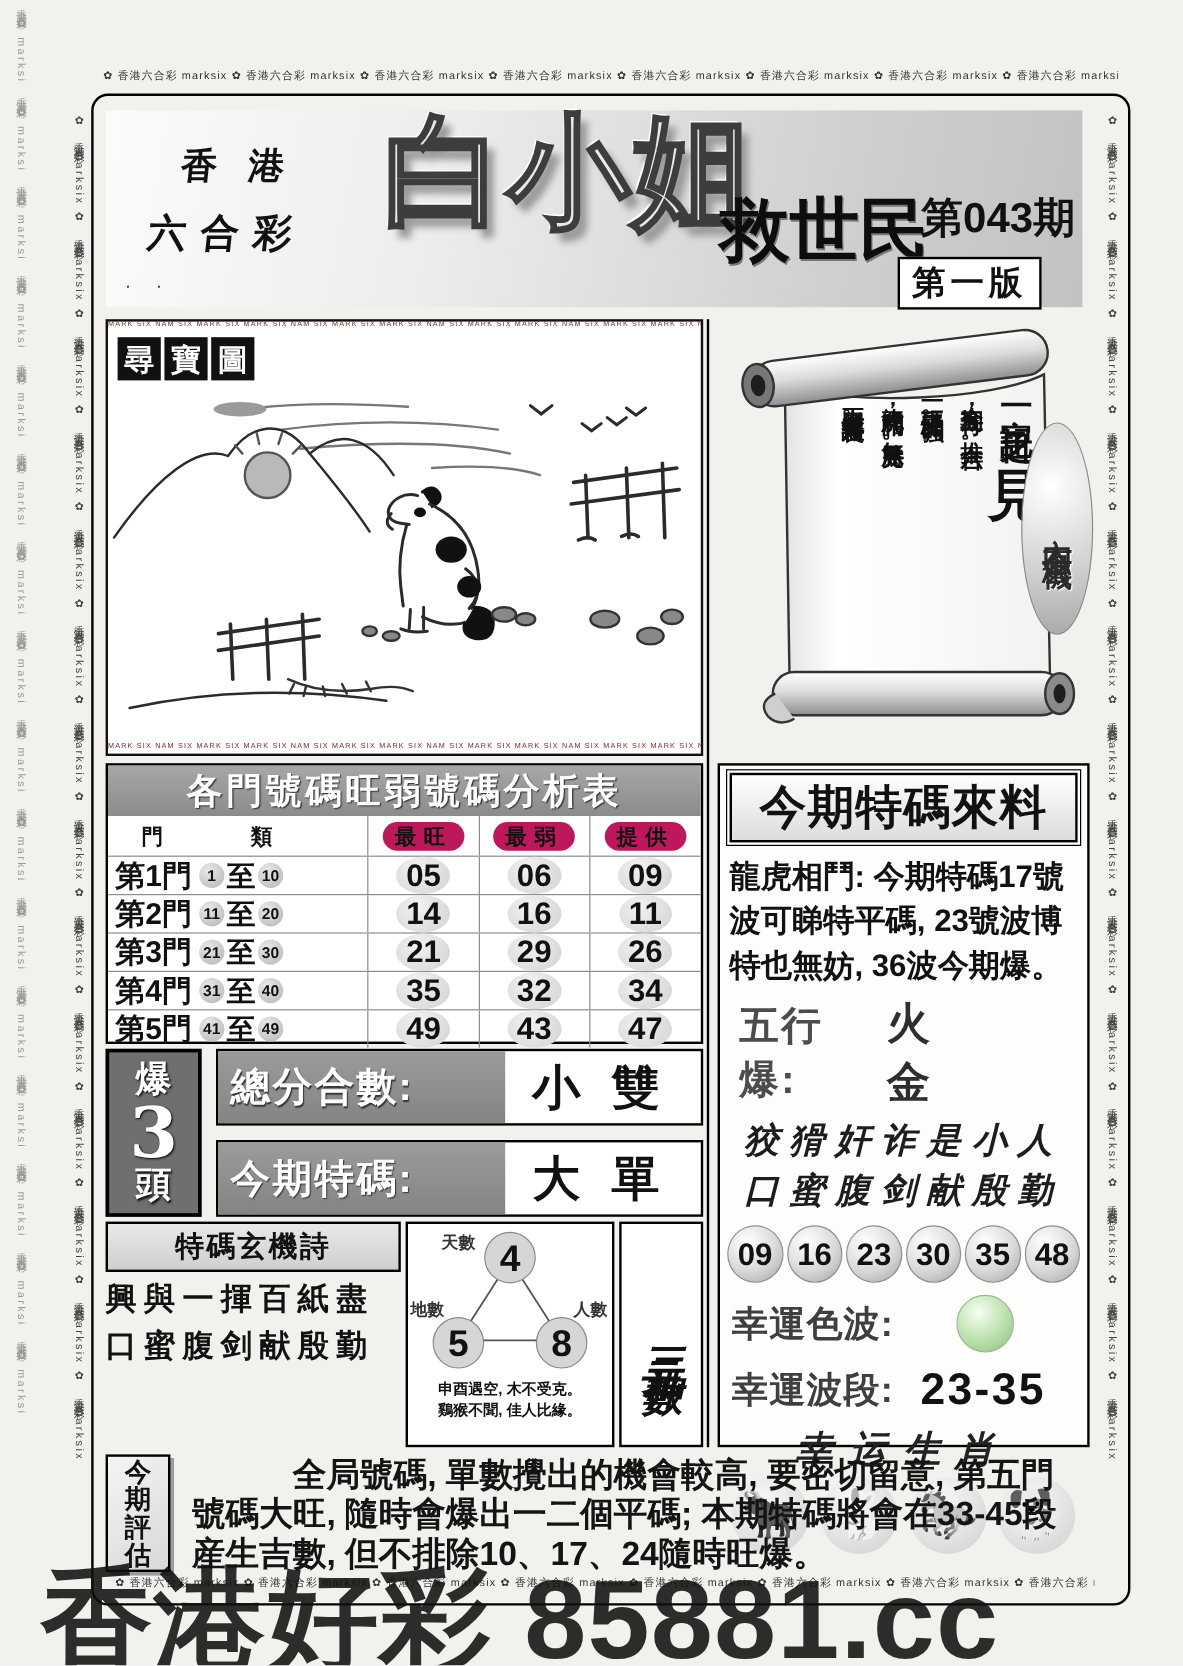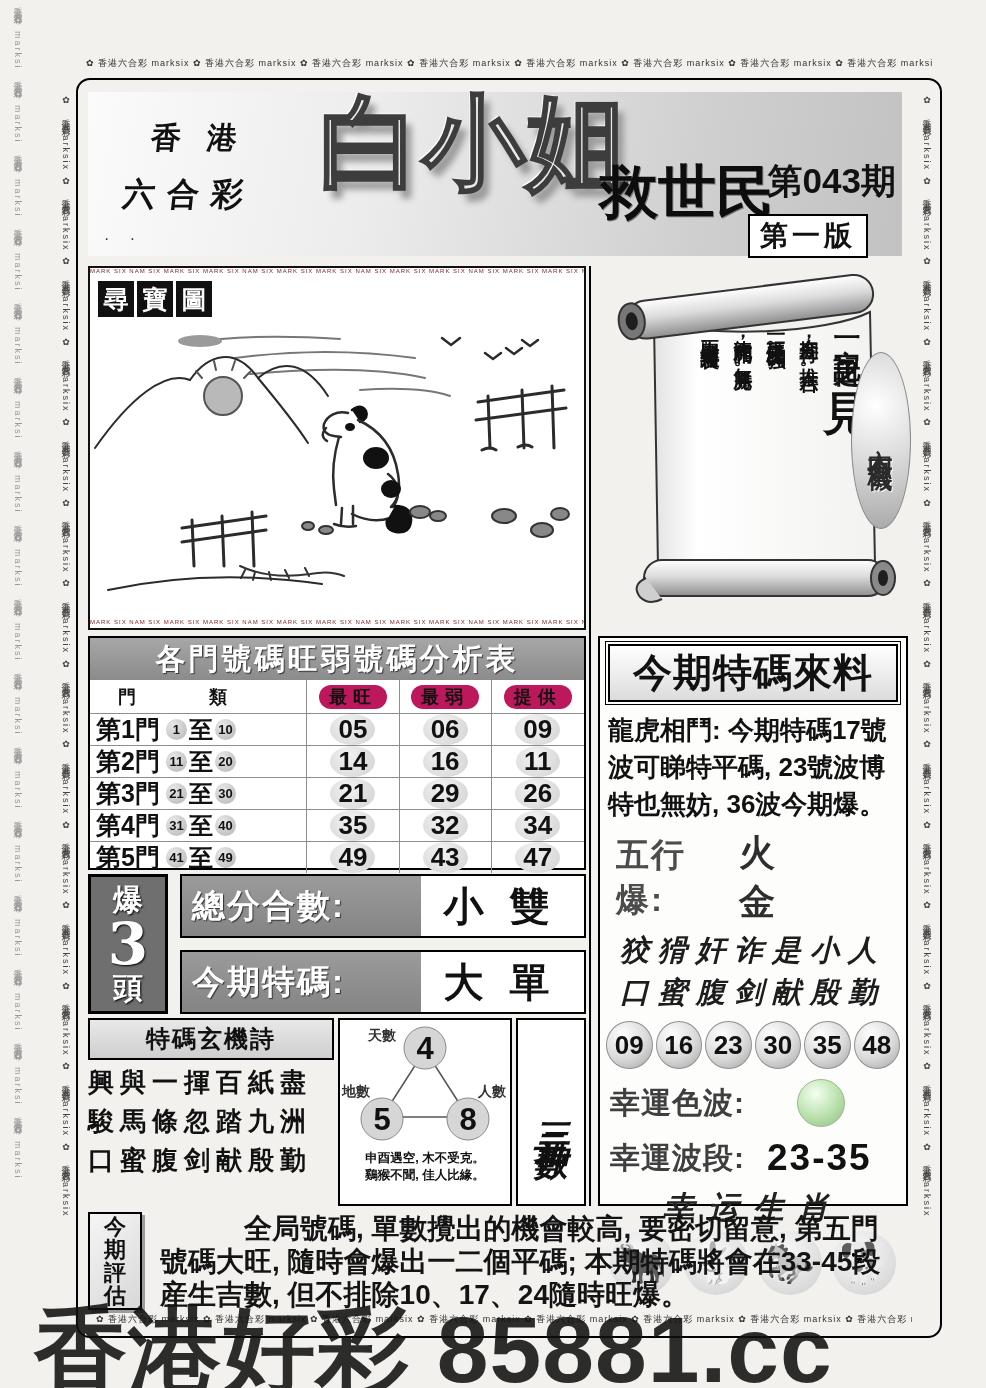--- a/index.html
+++ b/index.html
@@ -413,21 +413,20 @@
         <div class="blabel">今期特碼:</div>
         <div class="bvalue">大單</div>
       </div>
     </div>
   </div>
 
   <div class="poem">
     <div class="phead">特碼玄機詩</div>
     <div id="poem-lines">
         <p class="poem-line">興與一揮百紙盡</p>
-        <p class="poem-line">駿馬條忽踏九洲</p>
         <p class="poem-line">口蜜腹剑献殷勤</p>
       </div>
   </div>
 
   <div class="triangle">
     <svg viewBox="0 0 170 130" style="width:170px;height:130px;display:block;">
       <line x1="85" y1="30" x2="42" y2="97" stroke="#555" stroke-width="1.5"></line>
       <line x1="85" y1="30" x2="128" y2="97" stroke="#555" stroke-width="1.5"></line>
       <line x1="42" y1="97" x2="128" y2="97" stroke="#555" stroke-width="1.5"></line>
       <circle cx="85" cy="28" r="21" fill="#d6d6d6" stroke="#8a8a8a"></circle>

